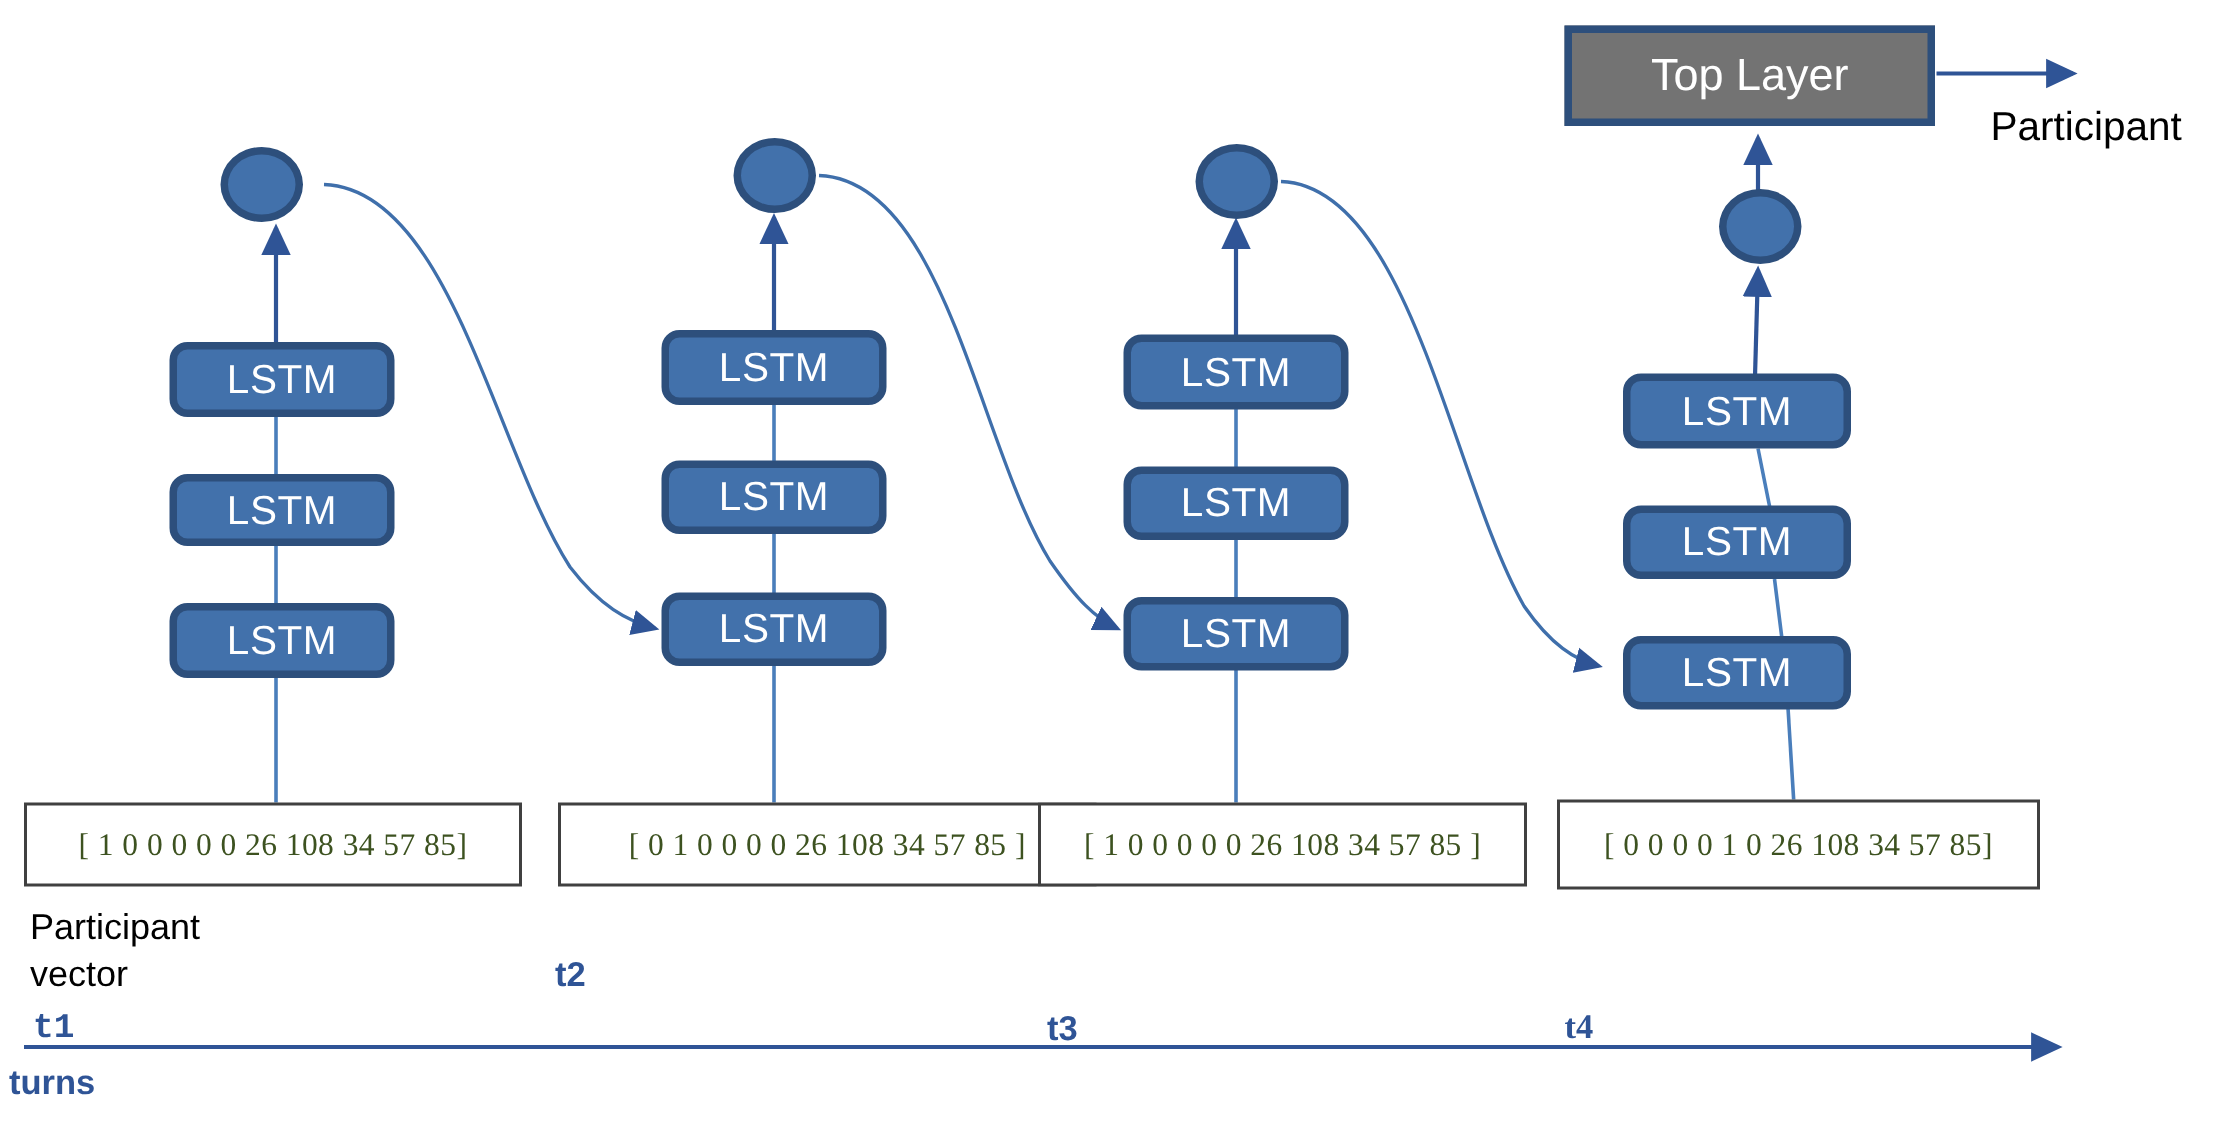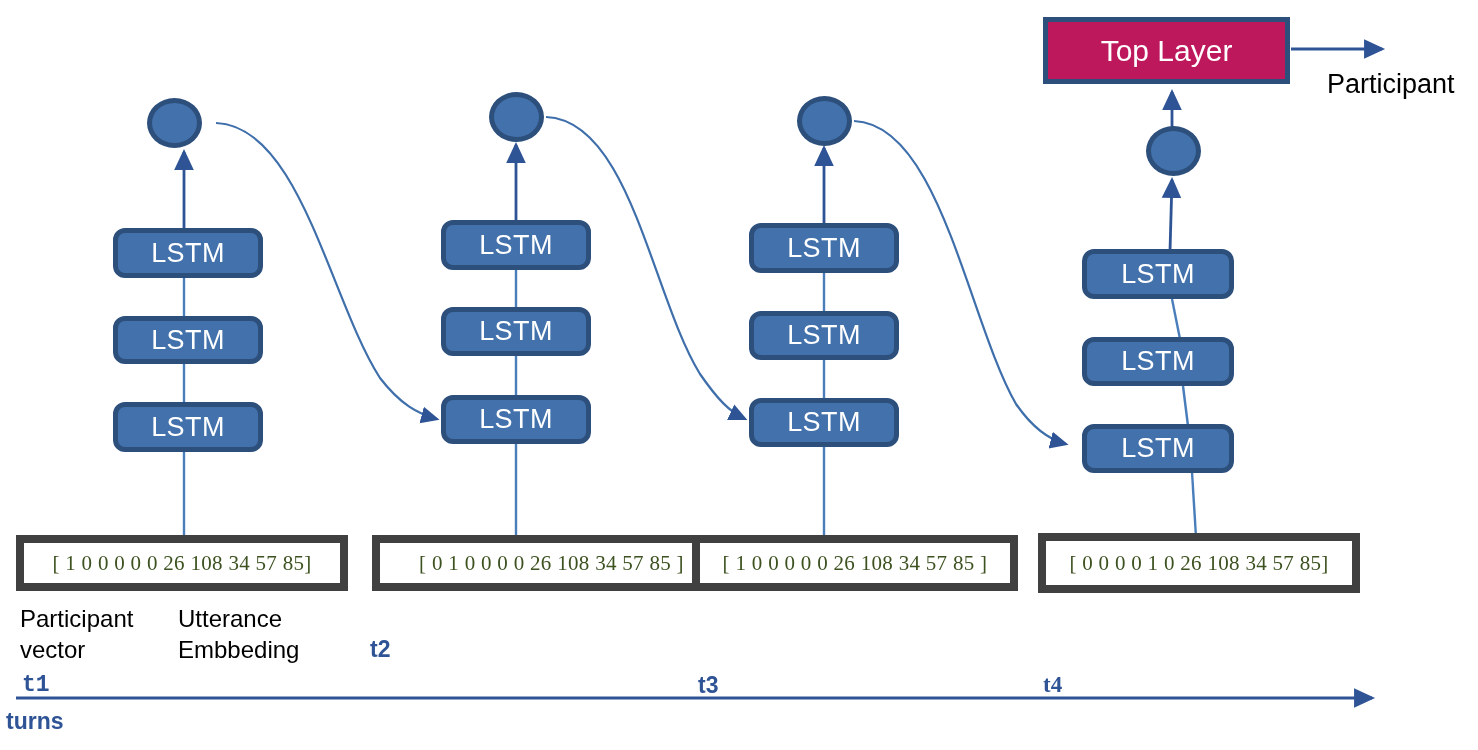--- a/index.html
+++ b/index.html
@@ -38,35 +38,35 @@
     box-sizing: border-box;
     background: #4271ab;
     border: 5px solid #2d4f7c;
     border-radius: 50%;
     z-index: 6;
   }
   
   .toplayer {
     position: absolute;
     box-sizing: border-box;
-    background: #be185d;
+    background: #737373;
     border: 5px solid #2d4f7c;
     color: #ffffff;
     font-size: 30px;
     display: flex;
     align-items: center;
     justify-content: center;
     z-index: 6;
   }
   
   .vecbox {
     position: absolute;
     box-sizing: border-box;
     background: #ffffff;
-    border: 8px solid #404040;
+    border: 2px solid #404040;
     display: flex;
     align-items: center;
     justify-content: center;
     color: #3d5220;
     font-size: 21px;
     font-family: "Liberation Serif", serif;
     letter-spacing: 0.3px;
     white-space: nowrap;
     z-index: 5;
   }
@@ -235,22 +235,20 @@
   <div class="vecbox" style="left:692px; top:535px; width:326px; height:56px;">
     <span>[ 1 0 0 0 0 0 26 108 34 57 85 ]</span>
   </div>
   <div class="vecbox" style="left:1038px; top:533px; width:322px; height:60px;justify-content:center;">
     <span>[ 0 0 0 0 1 0  26 108 34 57 85]</span>
   </div>
 
   <div class="caption" style="left:20px; top:604px;">Participant
 vector</div>
 
-  <div class="caption" style="left:178px; top:604px;">Utterance
-Embbeding</div>
 
   <div class="tlabel" style="left:22px; top:672px;font-family:Liberation Mono, monospace;">t1</div>
   <div class="tlabel" style="left:370px; top:636px;">t2</div>
   <div class="tlabel" style="left:698px; top:672px;">t3</div>
   <div class="tlabel" style="left:1043px; top:672px;font-family:Liberation Serif, serif;">t4</div>
 
   <div class="turns" style="left:6px; top:708px;">turns</div>
 
 </div>
 

